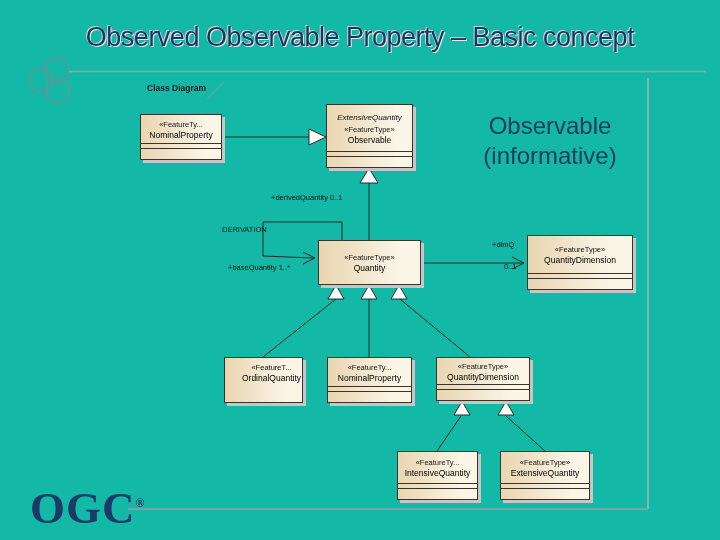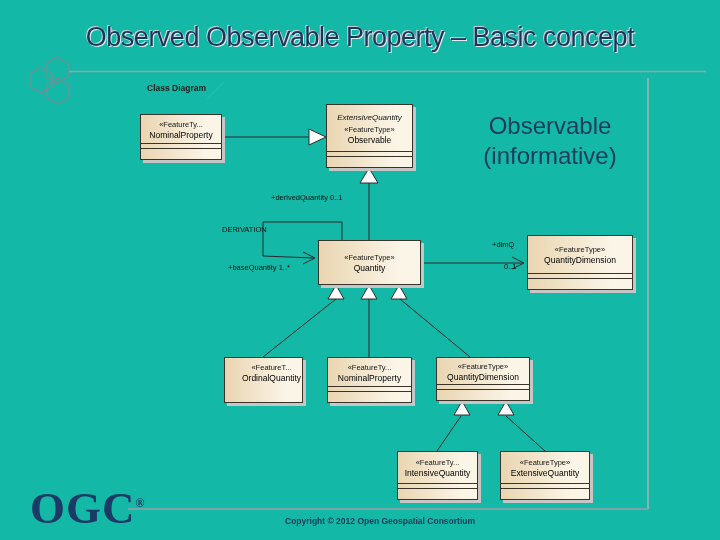--- a/index.html
+++ b/index.html
@@ -184,15 +184,14 @@
     <div id="edge-label-layer">
         <div class="edge-label" style="left: 271px; top: 193px;">+derivedQuantity 0..1</div>
         <div class="edge-label" style="left: 222px; top: 225px;">DERIVATION</div>
         <div class="edge-label" style="left: 228px; top: 263px;">+baseQuantity 1..*</div>
         <div class="edge-label" style="left: 492px; top: 240px;">+dimQ</div>
         <div class="edge-label" style="left: 504px; top: 262px;">0..1</div>
       </div>
   </div>
 
   <div class="ogc-logo"><span>OGC</span><span class="reg">®</span></div>
-  <div class="copyright">Copyright © 2012 Open Geospatial Consortium</div>
 
 </div>
 
 </body></html>

